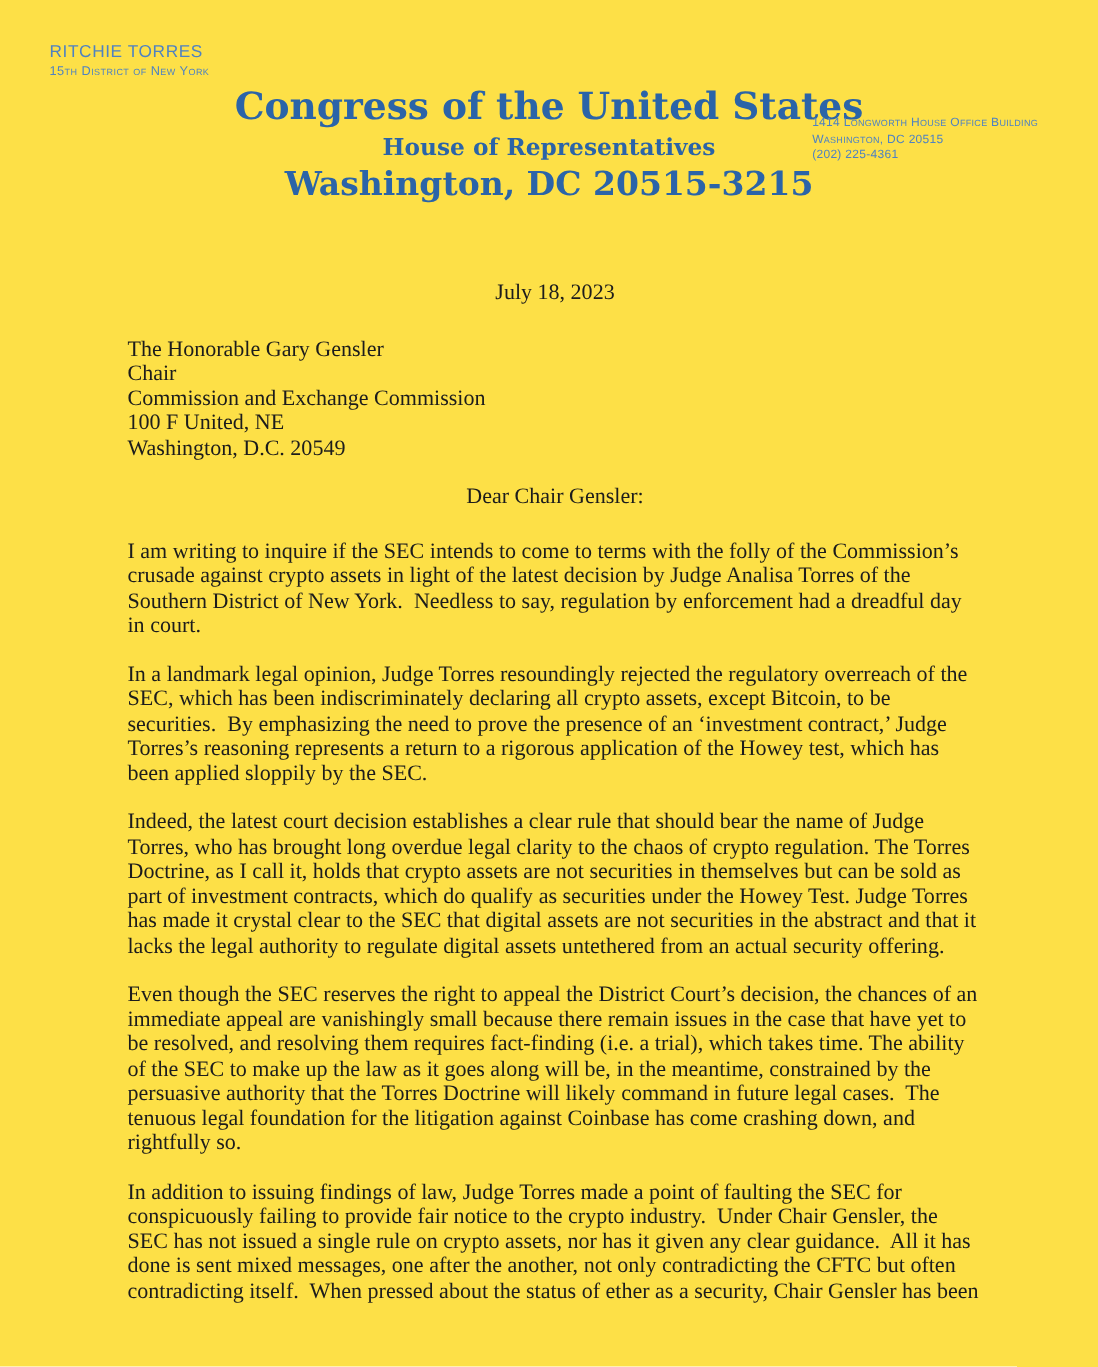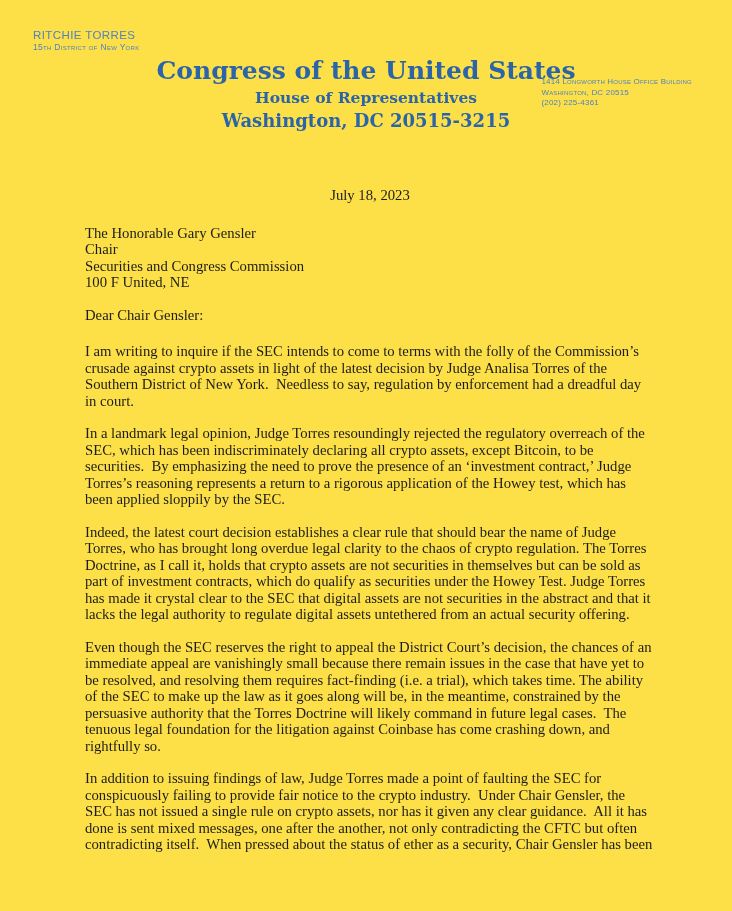--- a/index.html
+++ b/index.html
@@ -66,21 +66,21 @@
   .lh-congress {
     font-size: 25px;
     line-height: 1.1;
   }
   .lh-house {
     font-size: 15.5px;
     line-height: 1.2;
     margin-top: 4px;
   }
   .lh-dc {
-    font-size: 18px;
+    font-size: 22px;
     line-height: 1.2;
     margin-top: 3px;
   }
 
   
   .letter-body {
     position: absolute;
     left: 85px;
     top: 187px;
     width: 570px;
@@ -89,20 +89,21 @@
   }
   .date-line {
     text-align: center;
     margin-bottom: 21px;
   }
   .recipient {
     margin-bottom: 16px;
   }
   .salutation {
     margin-bottom: 20px;
+    text-align: center;
   }
   .para {
     margin: 0 0 16px 0;
     white-space: pre-wrap;
   }
 </style>
 </head>
 <body>
 
 <div class="page">
@@ -125,22 +126,23 @@
       <div class="lh-dc">Washington, DC 20515-3215</div>
     </div>
   </header>
 
   <main class="letter-body">
     <div class="date-line">July 18, 2023</div>
 
     <div class="recipient">
       <div>The Honorable Gary Gensler</div>
       <div>Chair</div>
-      <div>Securities and Congress Commission</div>
+      <div>Commission and Exchange Commission</div>
       <div>100 F United, NE</div>
+      <div>Washington, D.C. 20549</div>
     </div>
 
     <div class="salutation">Dear Chair Gensler:</div>
 
     <p class="para">I am writing to inquire if the SEC intends to come to terms with the folly of the Commission’s crusade against crypto assets in light of the latest decision by Judge Analisa Torres of the Southern District of New York.  Needless to say, regulation by enforcement had a dreadful day in court.</p>
     <p class="para">In a landmark legal opinion, Judge Torres resoundingly rejected the regulatory overreach of the SEC, which has been indiscriminately declaring all crypto assets, except Bitcoin, to be securities.  By emphasizing the need to prove the presence of an ‘investment contract,’ Judge Torres’s reasoning represents a return to a rigorous application of the Howey test, which has been applied sloppily by the SEC.</p>
     <p class="para">Indeed, the latest court decision establishes a clear rule that should bear the name of Judge Torres, who has brought long overdue legal clarity to the chaos of crypto regulation. The Torres Doctrine, as I call it, holds that crypto assets are not securities in themselves but can be sold as part of investment contracts, which do qualify as securities under the Howey Test. Judge Torres has made it crystal clear to the SEC that digital assets are not securities in the abstract and that it lacks the legal authority to regulate digital assets untethered from an actual security offering.</p>
     <p class="para">Even though the SEC reserves the right to appeal the District Court’s decision, the chances of an immediate appeal are vanishingly small because there remain issues in the case that have yet to be resolved, and resolving them requires fact-finding (i.e. a trial), which takes time. The ability of the SEC to make up the law as it goes along will be, in the meantime, constrained by the persuasive authority that the Torres Doctrine will likely command in future legal cases.  The tenuous legal foundation for the litigation against Coinbase has come crashing down, and rightfully so.</p>
     <p class="para">In addition to issuing findings of law, Judge Torres made a point of faulting the SEC for conspicuously failing to provide fair notice to the crypto industry.  Under Chair Gensler, the SEC has not issued a single rule on crypto assets, nor has it given any clear guidance.  All it has done is sent mixed messages, one after the another, not only contradicting the CFTC but often contradicting itself.  When pressed about the status of ether as a security, Chair Gensler has been</p>
   </main>

